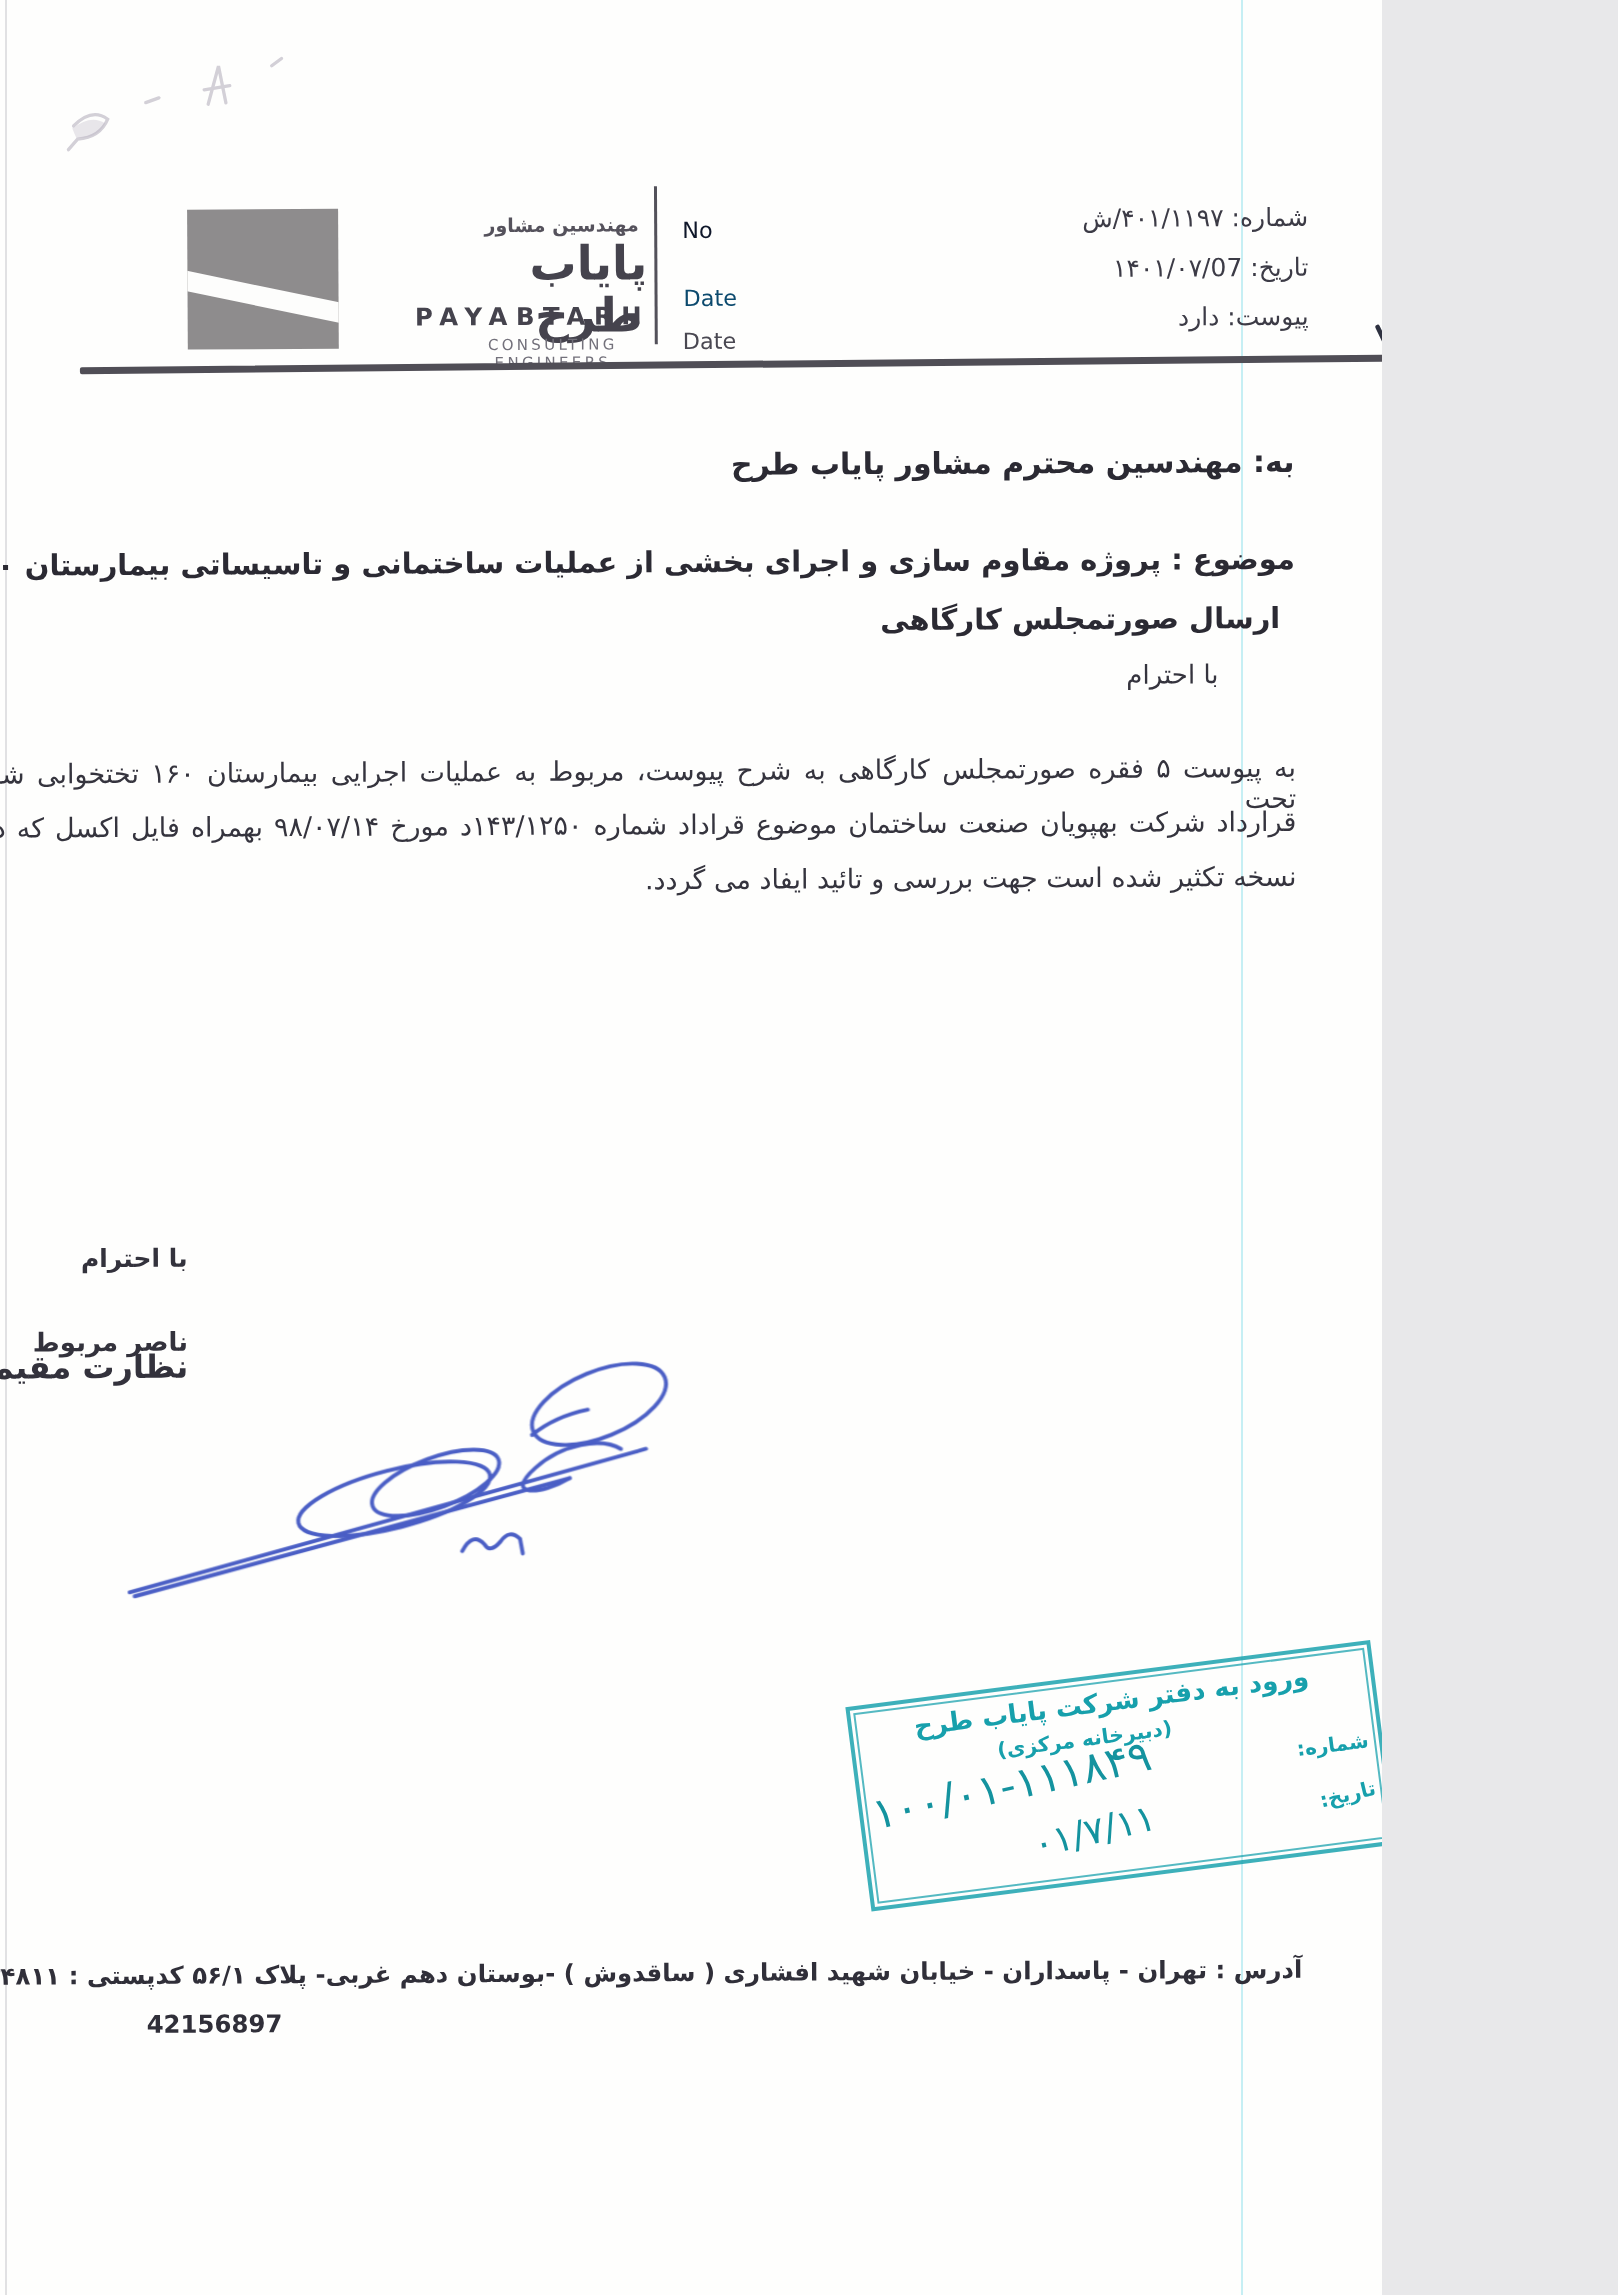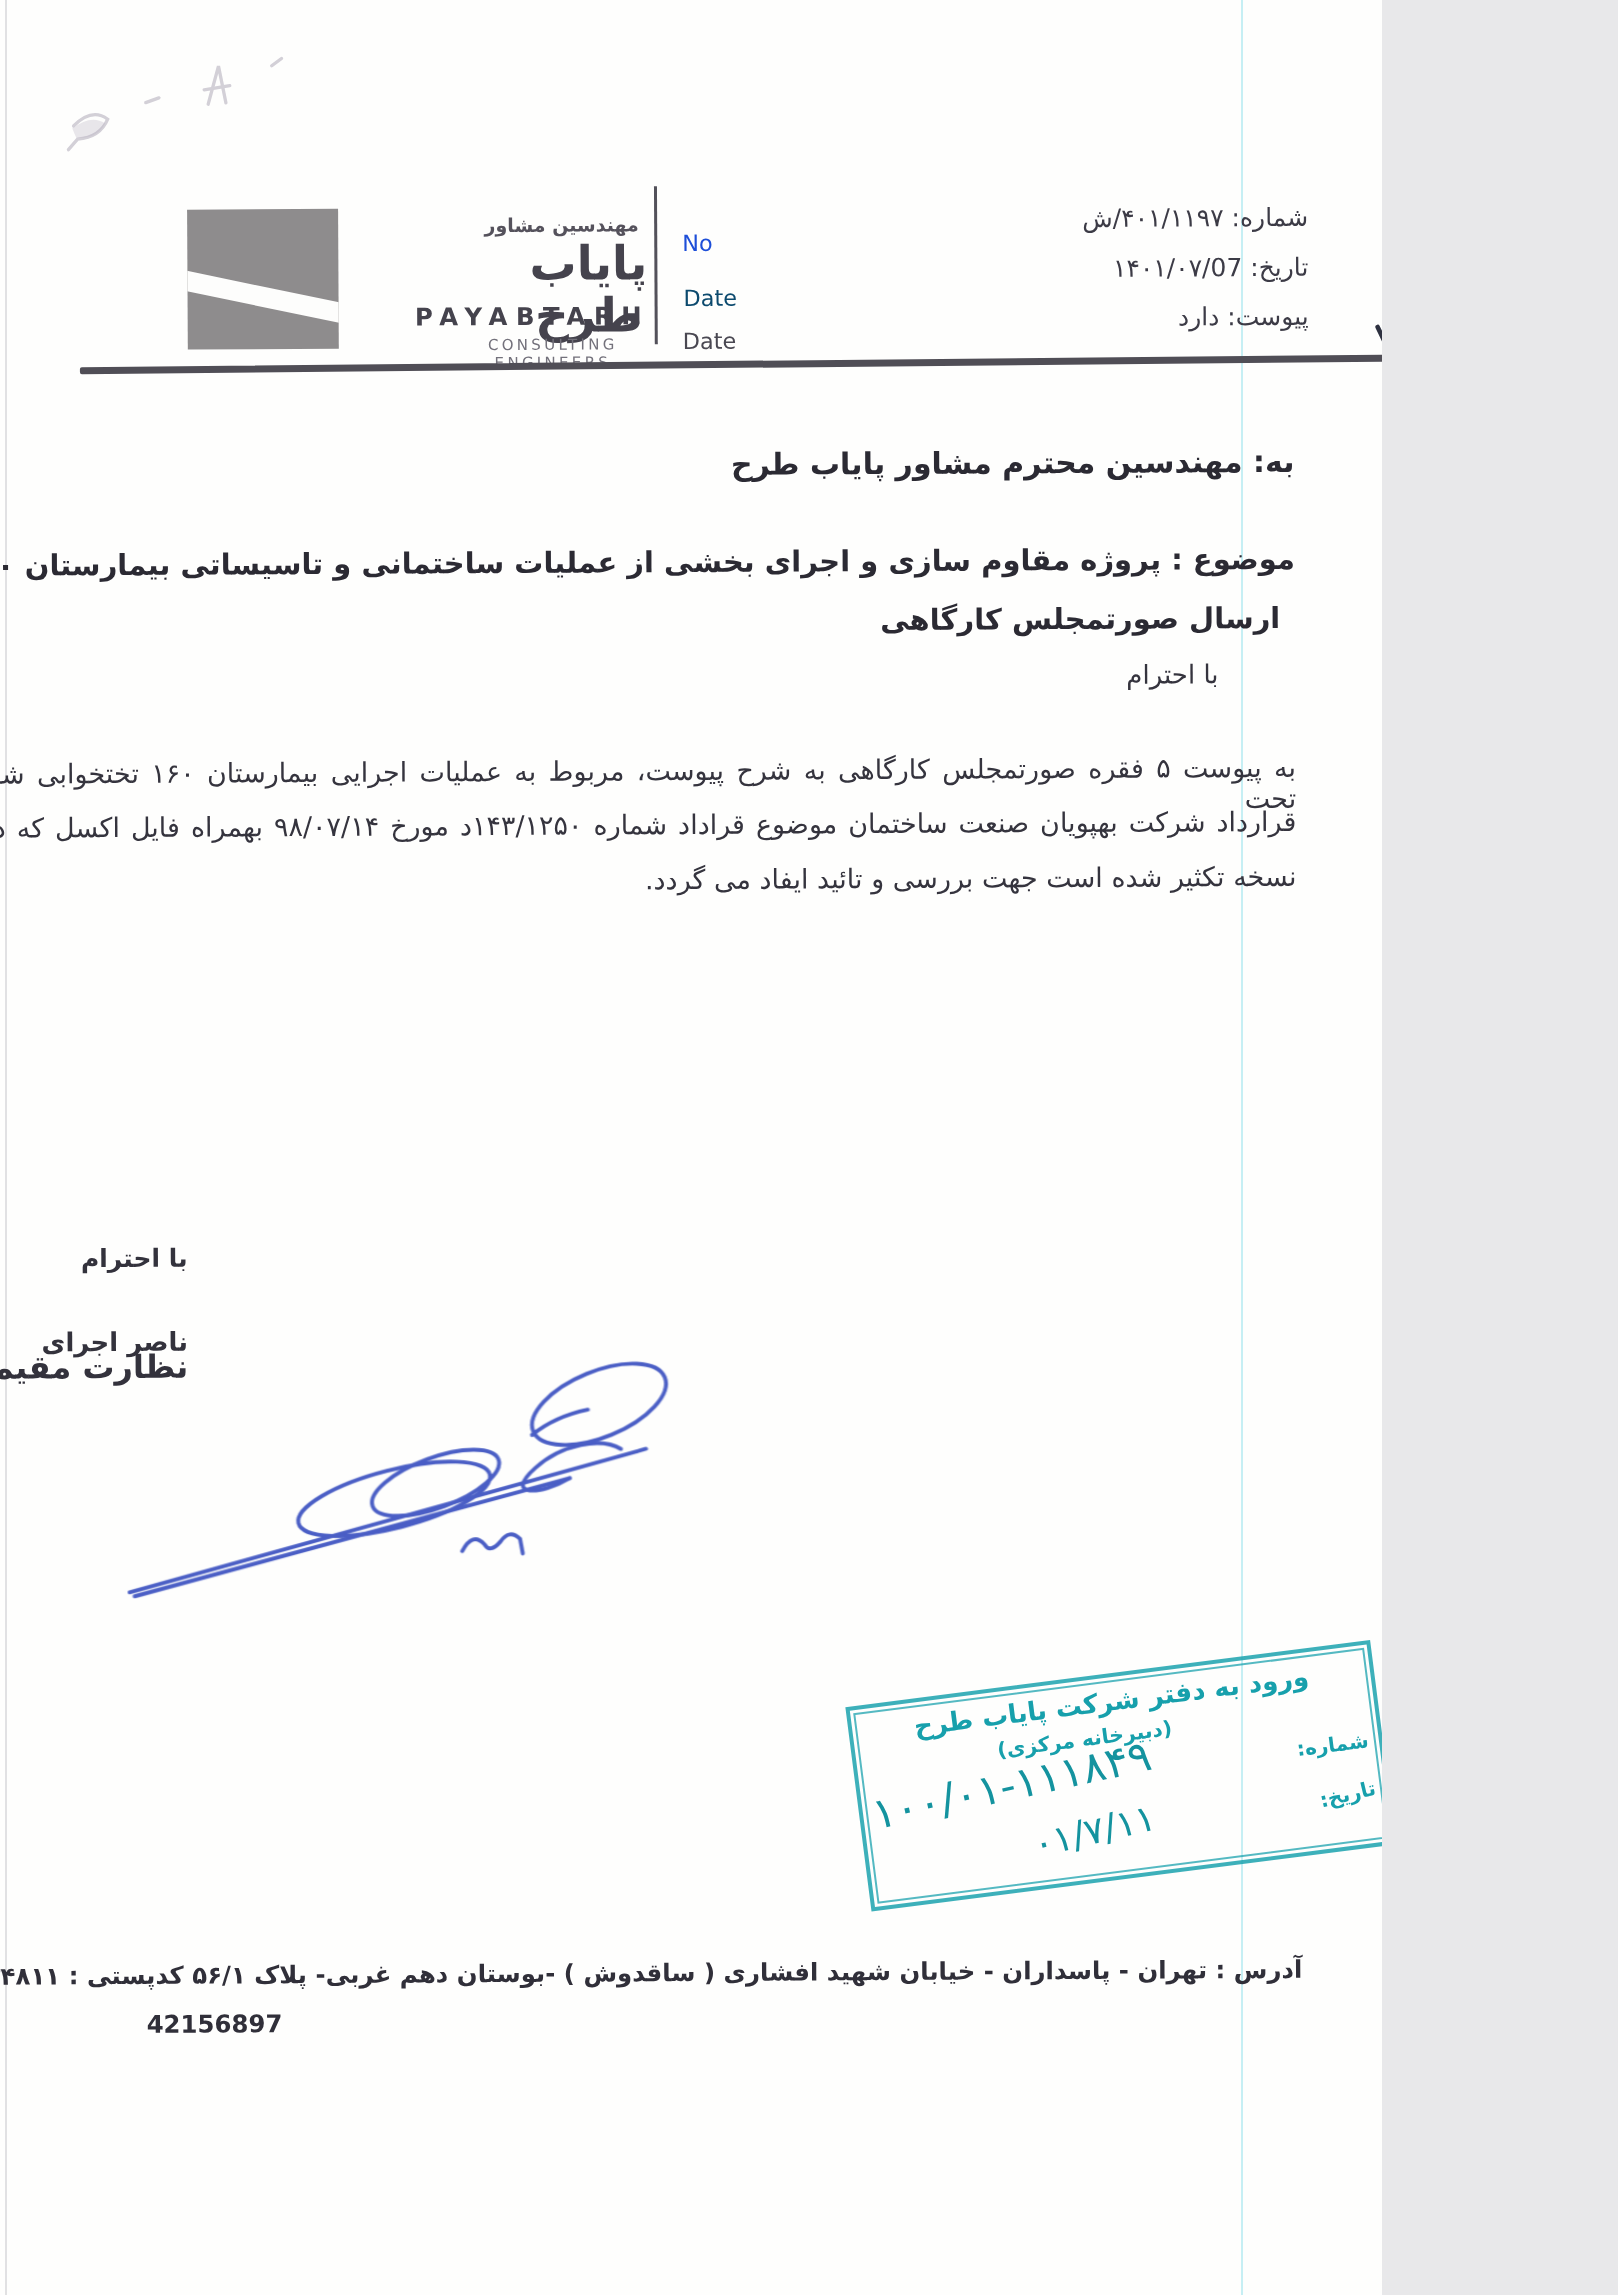--- a/index.html
+++ b/index.html
@@ -21,21 +21,21 @@
   .scan-cyan-line{left:1241px;top:0;width:2px;height:100%;background:rgba(130,221,232,.45);}
 
   
   .logo-box{left:192px;top:207px;width:151px;height:140px;background:#8e8c8d;overflow:hidden;}
   .logo-stripe{position:absolute;left:-8px;top:78px;width:171px;height:20px;background:#fdfdfc;transform:rotate(12deg);}
   .logo-fa-small{left:461px;top:213px;width:211px;font-size:19px;color:#55525c;font-weight:bold;}
   .logo-fa-large{left:481px;top:237px;width:224px;font-size:47px;font-weight:bold;color:#45434d;line-height:1.1;}
   .logo-en-name{left:402px;top:301px;width:270px;font-size:24.4px;letter-spacing:8.6px;color:#45434d;font-weight:bold;}
   .logo-en-sub{left:432px;top:335px;width:250px;font-size:15px;letter-spacing:3.3px;color:#73717b;}
   .hdr-divider{left:659px;top:186px;width:2.6px;height:158px;background:#53515a;}
-  .hdr-no{left:687px;top:230px;font-size:22.4px;color:#1d4ed8;}
+  .hdr-no{left:687px;top:217px;font-size:22.4px;color:#0f172a;}
   .hdr-date{left:688px;top:285px;font-size:22.4px;color:#0c4a6e;}
   .hdr-atach{left:687px;top:328px;font-size:22.4px;color:#4a4852;}
   .meta{right:69px;font-size:25px;color:#3c3b46;white-space:nowrap;}
   .meta-number{top:206px;}
   .meta-date{top:256px;}
   .meta-attach{top:305px;margin-left:13px;}
   .hdr-rule{left:84px;top:364px;width:1428px;height:6.6px;background:#504e56;transform:rotate(-0.25deg);transform-origin:left center;border-radius:2px;}
 
   
   .to-line{right:84px;top:447px;font-size:30px;font-weight:bold;color:#2b2a33;white-space:nowrap;}
@@ -120,21 +120,21 @@
 
     <div class="abs rtl to-line">به: مهندسین محترم مشاور پایاب طرح</div>
     <div class="abs rtl subject1">موضوع : پروژه مقاوم سازی و اجرای بخشی از عملیات ساختمانی و تاسیساتی بیمارستان ۱۶۰ تختخوابی شوش -</div>
     <div class="abs rtl subject2">ارسال صورتمجلس کارگاهی</div>
     <div class="abs rtl salutation">با احترام</div>
     <div class="abs rtl bodyline justify body1">به پیوست ۵ فقره صورتمجلس کارگاهی به شرح پیوست، مربوط به عملیات اجرایی بیمارستان ۱۶۰ تختخوابی شوش تحت</div>
     <div class="abs rtl bodyline justify body2">قرارداد شرکت بهپویان صنعت ساختمان موضوع قراداد شماره ۱۴۳/۱۲۵۰د مورخ ۹۸/۰۷/۱۴ بهمراه فایل اکسل که در ۵</div>
     <div class="abs rtl bodyline body3">نسخه تکثیر شده است جهت بررسی و تائید ایفاد می گردد.</div>
 
     <div class="abs rtl sig-text sig-closing">با احترام</div>
-    <div class="abs rtl sig-text sig-name">ناصر اجرای</div>
+    <div class="abs rtl sig-text sig-name">ناصر مربوط</div>
     <div class="abs rtl sig-text sig-role">نظارت مقیم</div>
 
     <svg class="sig-svg abs" width="659" height="283" viewBox="0 0 1000 430">
       <g stroke="#3a50c0" stroke-width="6" fill="none" opacity="0.92" stroke-linecap="round">
         <path d="M 42 382 L 828 168"></path>
         <path d="M 50 388 L 712 212"></path>
         <path d="M 712 212 C 668 238 610 240 660 196 C 700 160 760 150 790 168"></path>
         <ellipse cx="757" cy="100" rx="108" ry="50" transform="rotate(-22 757 100)"></ellipse>
         <path d="M 655 146 Q 690 118 740 108"></path>
         <ellipse cx="445" cy="242" rx="150" ry="44" transform="rotate(-14 445 242)"></ellipse>

